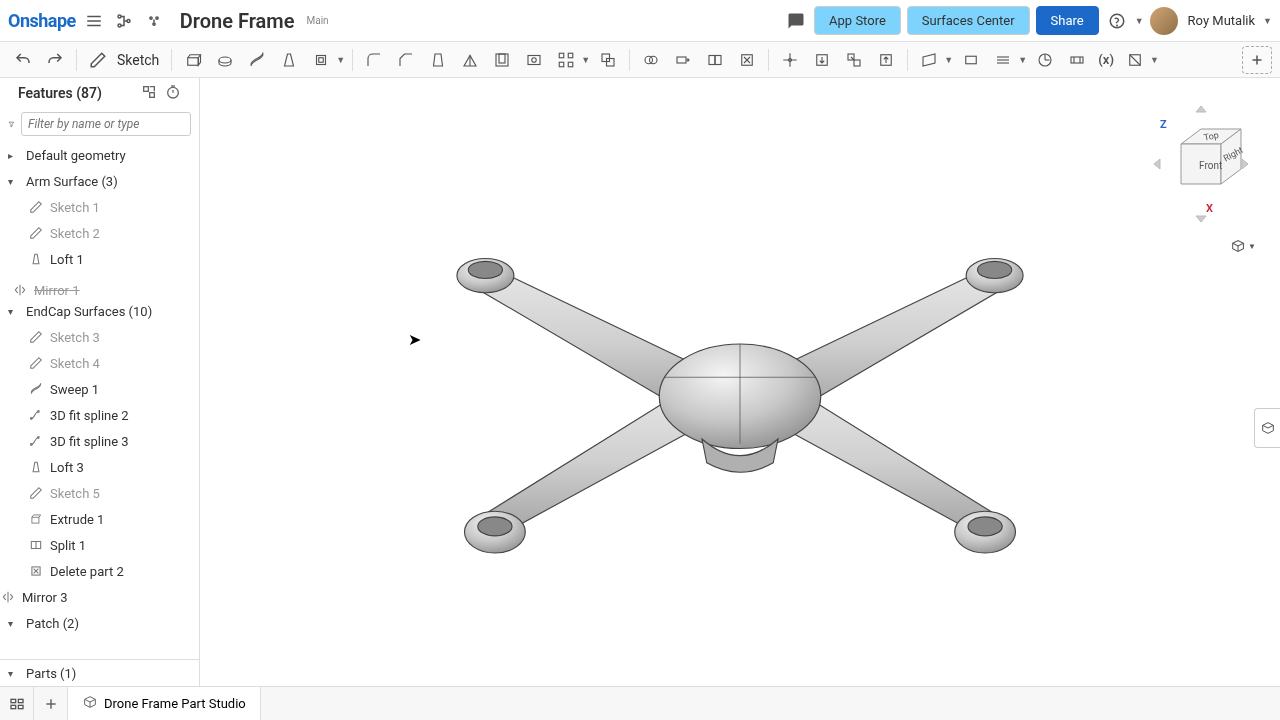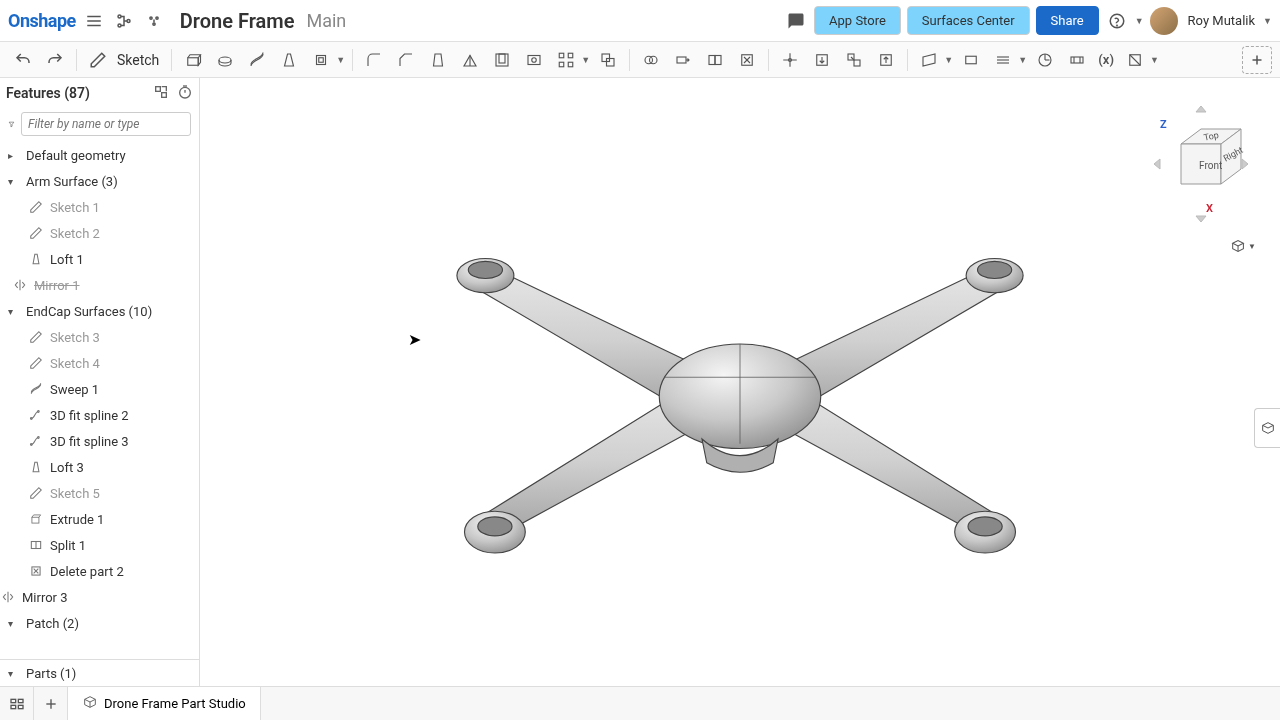--- a/index.html
+++ b/index.html
@@ -4,54 +4,54 @@
 <style>
 * { margin: 0; padding: 0; box-sizing: border-box; font-family: -apple-system, BlinkMacSystemFont, "Segoe UI", Roboto, sans-serif; }
 body { width: 1280px; height: 720px; overflow: hidden; background: #fff; display: flex; flex-direction: column; }
 
 
 .topbar { height: 42px; display: flex; align-items: center; padding: 0 8px; border-bottom: 1px solid #e0e0e0; gap: 6px; }
 .logo { font-weight: 700; font-size: 18px; color: #1b6ac9; cursor: pointer; letter-spacing: -0.5px; }
 .hamburger, .icon-btn { width: 24px; height: 24px; display: flex; align-items: center; justify-content: center; cursor: pointer; color: #555; }
 .hamburger svg, .icon-btn svg { width: 18px; height: 18px; }
 .doc-title { font-size: 20px; font-weight: 600; color: #333; margin-left: 8px; }
-.doc-branch { font-size: 18px; color: #888; margin-left: 6px; }
+.doc-branch { font-size: 10px; color: #888; margin-left: 6px; }
 .spacer { flex: 1; }
 .top-btn { padding: 6px 14px; border: 1px solid #ccc; border-radius: 4px; background: #7dd3fc; font-size: 13px; cursor: pointer; color: #333; }
 .top-btn.primary { background: #1b6ac9; color: #fff; border-color: #1b6ac9; }
 .avatar { width: 28px; height: 28px; border-radius: 50%; background: linear-gradient(135deg,#d4a574,#8b6f47); }
 .user-name { font-size: 13px; color: #333; margin-left: 4px; }
 
 
 .toolbar { height: 36px; display: flex; align-items: center; padding: 0 8px; gap: 2px; border-bottom: 1px solid #e0e0e0; background: #fafafa; }
 .tool { width: 30px; height: 28px; display: flex; align-items: center; justify-content: center; cursor: pointer; color: #555; border-radius: 3px; }
 .tool svg { width: 18px; height: 18px; }
 .tool-sep { width: 1px; height: 22px; background: #ddd; margin: 0 4px; }
 .sketch-lbl { font-size: 14px; color: #333; margin-left: 2px; margin-right: 6px; }
 .tool.wide { width: auto; padding: 0 4px; }
 .dd { width: 10px; color: #666; font-size: 9px; margin-left: -2px; }
 
 
 .main { flex: 1; display: flex; min-height: 0; }
 
 
 .sidebar { width: 200px; border-right: 1px solid #ddd; display: flex; flex-direction: column; background: #fff; }
-.feat-header { height: 30px; display: flex; align-items: center; padding: 0 6px; font-size: 14px; font-weight: 600; color: #333; }
+.feat-header { height: 30px; display: flex; align-items: center; padding: 0 18px; font-size: 14px; font-weight: 600; color: #333; }
 .feat-header .hicons { margin-left: auto; display: flex; gap: 8px; color: #666; }
 .feat-header .hicons span { cursor: pointer; }
 .filter-row { display: flex; align-items: center; padding: 4px 8px; gap: 6px; }
 .filter-row .funnel { width: 20px; height: 20px; display:flex; align-items:center; justify-content:center; color:#555; cursor:pointer; }
 .filter-input { flex: 1; border: 1px solid #ccc; border-radius: 3px; padding: 4px 6px; font-size: 12px; font-style: italic; color: #888; }
 .tree { flex: 1; overflow-y: auto; padding: 2px 0; position: relative; }
 .tree::-webkit-scrollbar { width: 8px; }
 .tree::-webkit-scrollbar-thumb { background: #b8b8b8; border-radius: 4px; }
 .tree-item { display: flex; align-items: center; height: 26px; padding-left: 8px; font-size: 13px; color: #333; cursor: pointer; gap: 6px; }
 .tree-item.child { padding-left: 28px; }
 .tree-item.dim { color: #999; }
-.tree-item.strike { text-decoration: line-through; color: #999; padding-left: 12px; }
+.tree-item.strike { text-decoration: line-through; color: #999; padding-left: 12px; align-items: flex-end; }
 .caret { width: 12px; font-size: 10px; color: #555; }
 .ficon { width: 16px; height: 16px; display:flex; align-items:center; justify-content:center; color:#777; }
 .ficon svg { width: 14px; height: 14px; }
 .parts-sec { border-top: 1px solid #ddd; }
 
 
 .canvas { flex: 1; position: relative; background: #fff; }
 .viewcube { position: absolute; top: 16px; right: 24px; width: 110px; height: 140px; }
 .rotcube { position: absolute; top: 155px; right: 24px; width: 26px; height: 26px; color:#555; cursor:pointer; display:flex; align-items:center; justify-content:center; }
 .side-tab { position: absolute; right: 0; top: 330px; width: 26px; height: 40px; border: 1px solid #ccc; border-right:none; border-radius: 4px 0 0 4px; display:flex; align-items:center; justify-content:center; cursor:pointer; background:#fff; color:#555; }

